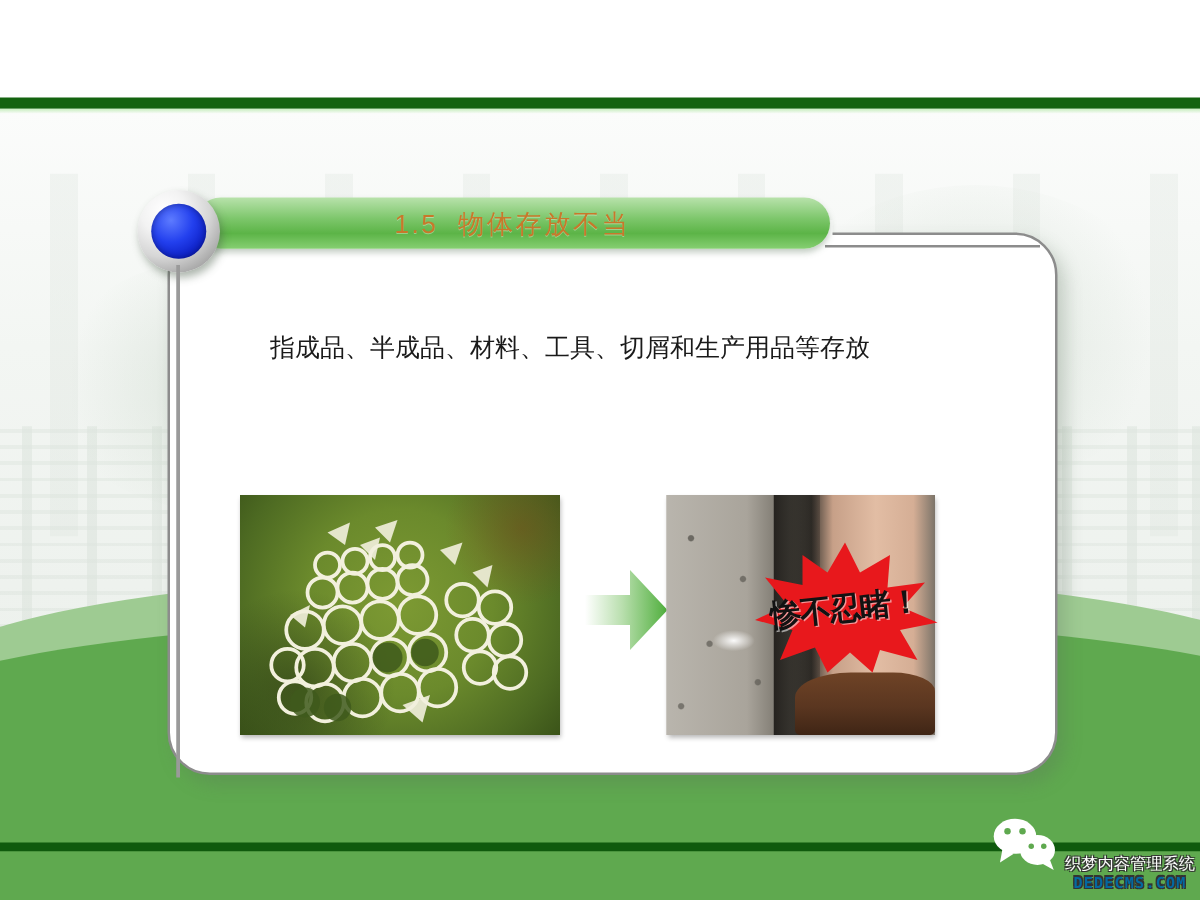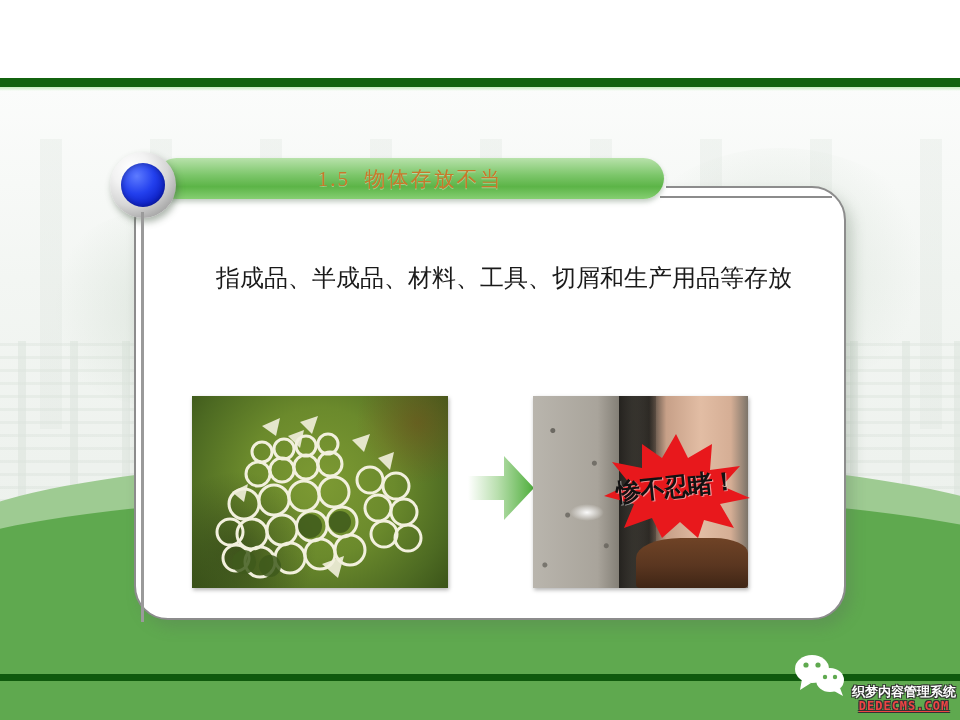--- a/index.html
+++ b/index.html
@@ -83,21 +83,20 @@
     position:absolute;left:156px;top:158px;width:508px;height:41px;
     border-radius:21px;
     background:linear-gradient(180deg,#b8e2ab 0%,#7cc66a 42%,#5cb447 70%,#86cf72 100%);
     box-shadow:0 3px 5px rgba(80,110,80,.35);
     display:flex;align-items:center;justify-content:center;
   }
   .title-text{
     font-size:21px;color:#c8782a;letter-spacing:2px;
     text-shadow:0 1px 0 rgba(255,255,255,.35);
     white-space:nowrap;
-    font-family:Liberation Serif, serif;
   }
 
   
   .pill-line{
     position:absolute;left:660px;top:196px;width:172px;height:2px;background:#8c8c8c;
   }
 
   
   .bullet{
     position:absolute;left:110px;top:152px;width:66px;height:66px;border-radius:50%;
@@ -109,21 +108,21 @@
     background:radial-gradient(circle at 36% 30%,#5d7bff 0%,#2340ee 42%,#0d20c6 75%,#07138c 100%);
     box-shadow:inset 0 0 6px rgba(0,0,0,.35);
   }
   .bullet-stem{
     position:absolute;left:141px;top:212px;width:3px;height:410px;background:#9a9a9a;
   }
 
   
   .body-text{
     position:absolute;left:168px;top:256px;width:660px;
-    font-size:24px;line-height:44px;color:#1a1a1a;
+    font-size:20px;line-height:44px;color:#1a1a1a;
     font-family:"DejaVu Sans","Liberation Sans",sans-serif;
   }
   .body-text .indent{display:inline-block;width:48px;}
 
   
   .photo{position:absolute;box-shadow:1px 2px 4px rgba(0,0,0,.3);overflow:hidden;}
 
   .photo-left{left:192px;top:396px;width:256px;height:192px;
     background:
       radial-gradient(circle at 18% 80%,rgba(40,55,20,.55) 0%,rgba(40,55,20,0) 30%),
@@ -182,26 +181,26 @@
   .brand-text{
     position:absolute;left:846px;top:654px;font-size:25px;color:#ffffff;
     letter-spacing:3px;font-family:"DejaVu Sans","Liberation Sans",sans-serif;
     text-shadow:0 1px 2px rgba(0,0,0,.2);white-space:nowrap;
   }
   .watermark{
     position:absolute;left:852px;top:684px;text-align:center;width:104px;
     font-family:"DejaVu Sans Mono","Liberation Mono",monospace;
     line-height:15px;
   }
-  .wm1{font-size:13px;color:#ffffff;font-weight:bold;
+  .wm1{font-size:13px;color:#ffffff;font-weight:normal;
     text-shadow:1px 1px 0 #333,-1px -1px 0 #333,1px -1px 0 #333,-1px 1px 0 #333;
     letter-spacing:0px;white-space:nowrap;text-align:center;}
-  .wm2{font-size:12px;color:#ef4444;font-weight:bold;
+  .wm2{font-size:12px;color:#0369a1;font-weight:bold;
     text-shadow:1px 1px 0 #333,-1px -1px 0 #333,1px -1px 0 #333,-1px 1px 0 #333;
-    letter-spacing:1px;white-space:nowrap;text-decoration:underline;}
+    letter-spacing:1px;white-space:nowrap;}
 </style>
 </head>
 <body>
 
 <div id="slide">
 
   <div class="bg-city">
     <div class="bg-blob" style="left:40px;top:120px;width:260px;height:200px;"></div>
     <div class="bg-blob" style="left:620px;top:60px;width:320px;height:240px;"></div>
     <div class="bg-blob" style="left:300px;top:330px;width:380px;height:220px;"></div>

